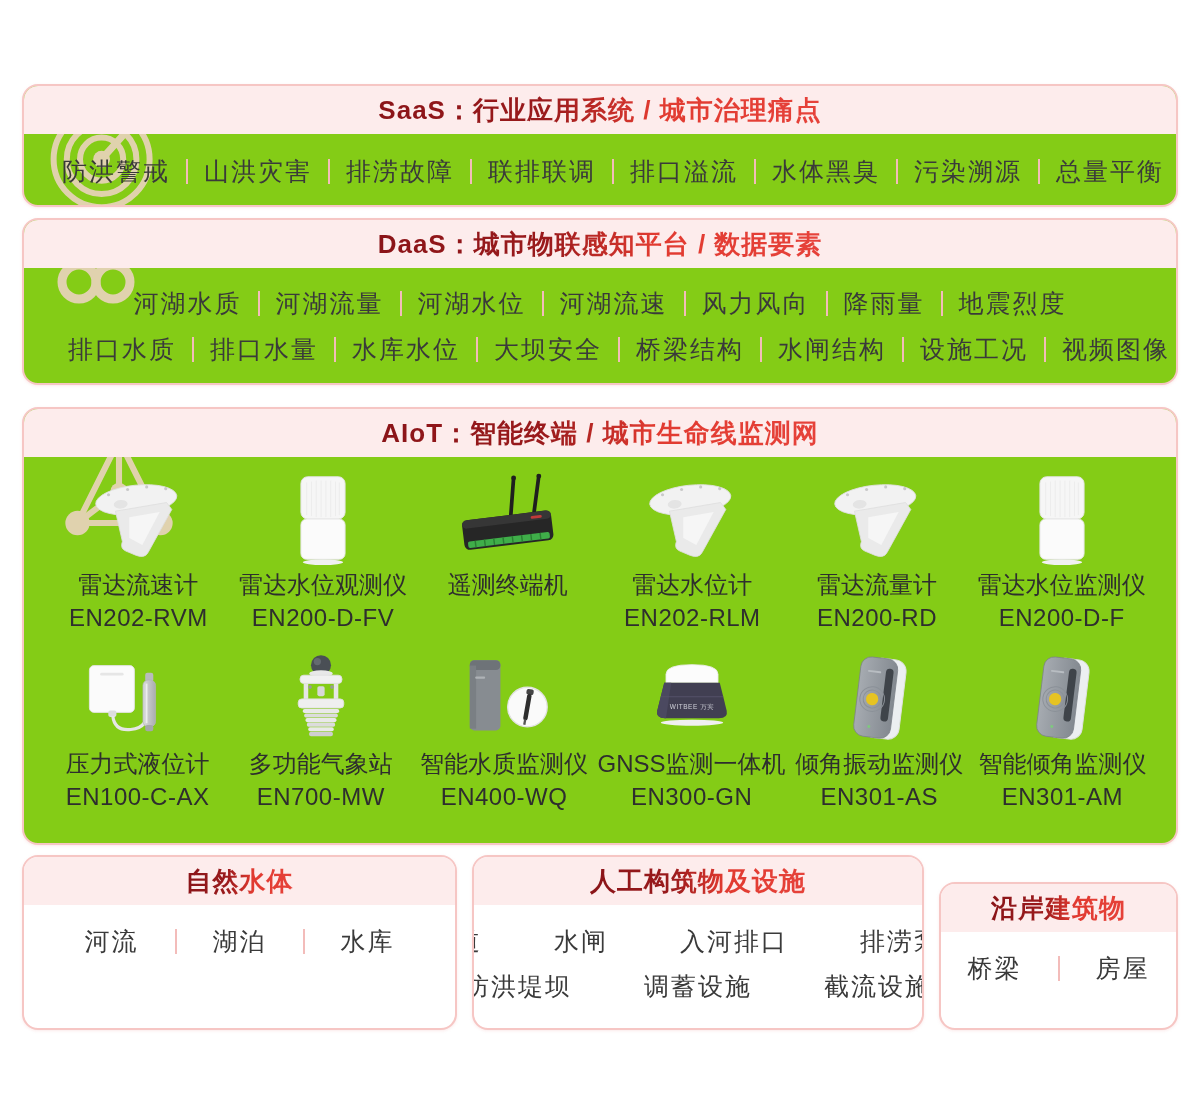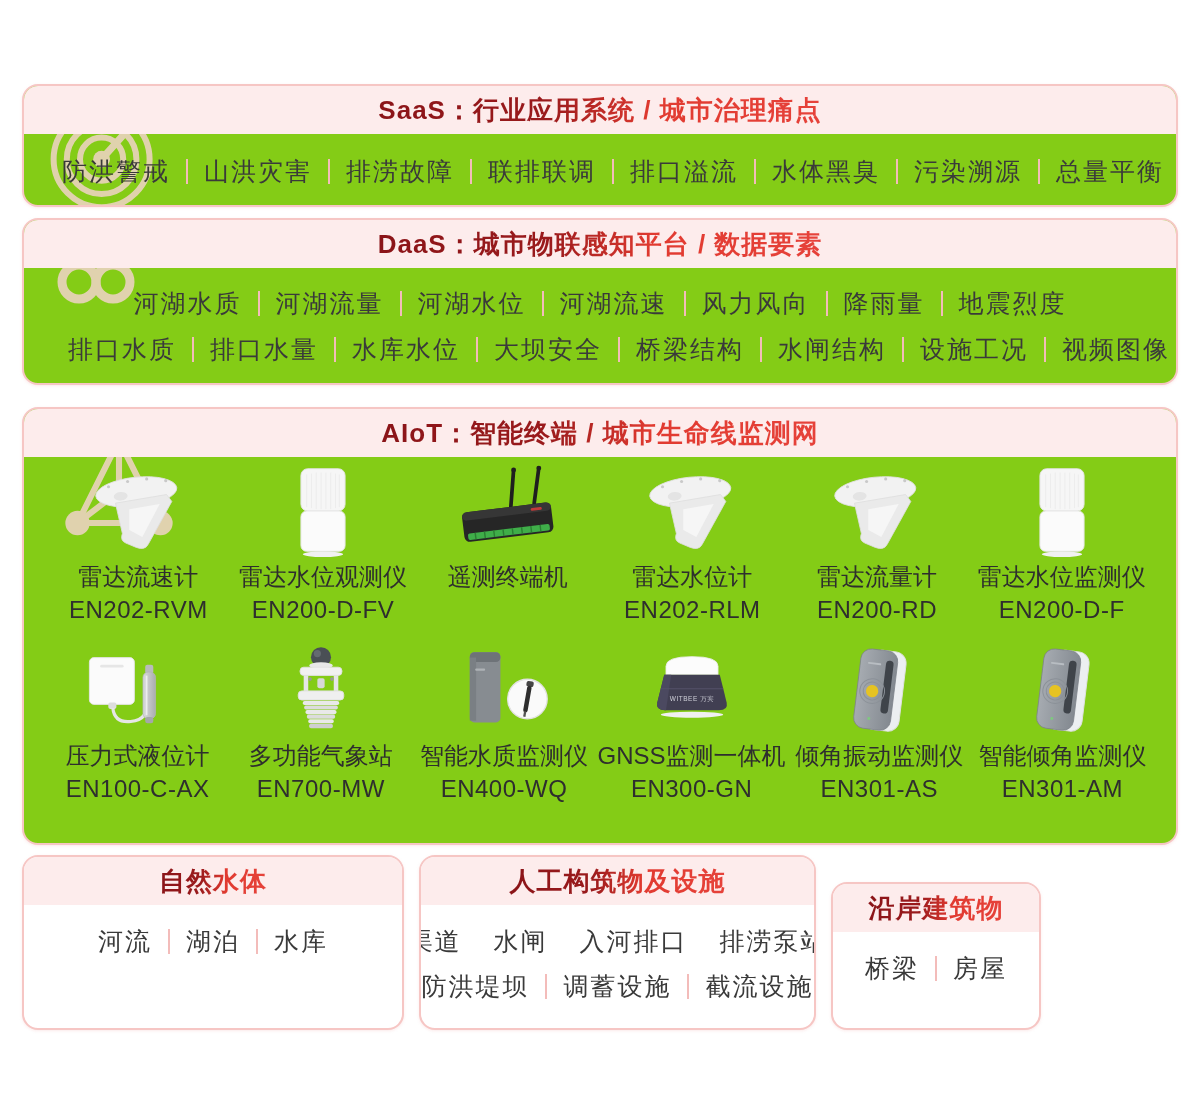--- a/index.html
+++ b/index.html
@@ -38,35 +38,35 @@
 
   .saas-box  { left:22px; top:84px;  width:1156px; height:123px; }
   .daas-box  { left:22px; top:218px; width:1156px; height:167px; }
   .aiot-box  { left:22px; top:407px; width:1156px; height:438px; }
   .saas-box .plist { margin-top:13px; height:48px;padding-left:26px; }
   .daas-box .row1  { margin-top:13px; height:45px; }
   .daas-box .row2  { height:46px;padding-left:38px; }
 
   .pgrid {
     position:relative; z-index:2; display:grid; grid-template-columns:repeat(6,1fr);
-    padding:4px 24px 0 24px; column-gap:4px;
+    padding:12px 24px 0 24px; column-gap:4px;
   }
   .pgrid.row2 { padding-top:14px; }
   .pcard { text-align:center; }
   .pimg { height:100px; display:flex; align-items:center; justify-content:center; }
   .pname { font-size:24px; color:#2e2e2e; line-height:32px; white-space:nowrap; }
   .pmodel { font-size:24px; color:#2e2e2e; line-height:33px; letter-spacing:0.5px; white-space:nowrap; }
 
-  .zones { position:absolute; left:22px; top:855px; width:1019px; height:175px; display:flex; gap:15px; }
+  .zones { position:absolute; left:22px; top:855px; width:1156px; height:175px; display:flex; gap:15px; }
   .zone { position:relative; box-sizing:border-box; background:#fff; border:2px solid #f6c6c4;
           border-radius:16px; overflow:hidden; box-shadow:0 1px 3px rgba(240,170,170,0.25); }
   .zone-natural { width:435px; }
   .zone-constructed { width:452px; }
   .zone-coastal { width:239px;margin-top:27px; }
-  .zone .plist { margin-top:14px; height:44px; }
+  .zone .plist { margin-top:14px; height:44px;gap:20px; }
   .zone .rowB { margin-top:0; height:46px; }
 
   .gnss-label { font-size:7.5px; fill:#cfd0d8; letter-spacing:0.6px; }
 </style>
 </head>
 <body>
 
 <div class="page">
 
   <svg width="0" height="0" style="position:absolute" aria-hidden="true">

